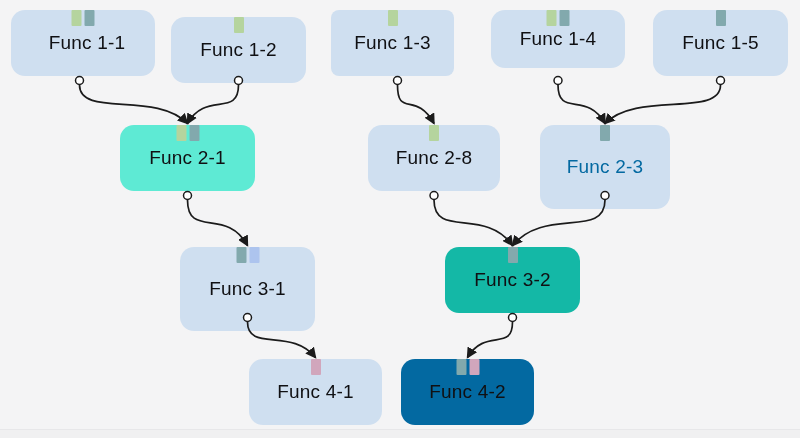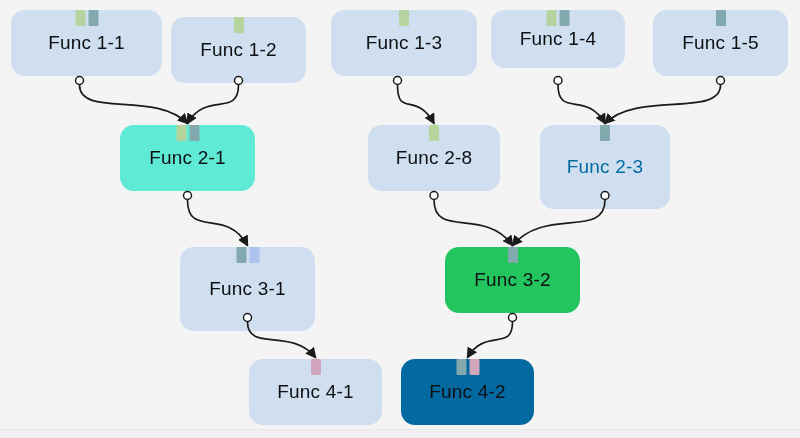--- a/index.html
+++ b/index.html
@@ -41,34 +41,34 @@
     height: 8px;
     border-top: 1px solid #e7e7e9;
     z-index: 3;
   }
 </style>
 </head>
 <body>
 
 <div class="canvas" style="width: 800px; height: 438px; background: rgb(244, 244, 245);">
   <div class="nodes-layer">
-      <div class="node" style="left: 11px; top: 10px; width: 151px; height: 66px; background: rgb(207, 223, 240); color: rgb(16, 16, 19);">
+      <div class="node" style="left: 11px; top: 10px; width: 136px; height: 66px; background: rgb(207, 223, 240); color: rgb(16, 16, 19); padding-left: 8px;">
         <div class="badges">
           <span class="badge" style="background: rgb(181, 212, 158);"></span>
           <span class="badge" style="background: rgb(130, 169, 173);"></span>
         </div>
         <div class="label">Func 1-1</div>
       </div>
       <div class="node" style="left: 171px; top: 17px; width: 135px; height: 66px; background: rgb(207, 223, 240); color: rgb(16, 16, 19);">
         <div class="badges">
           <span class="badge" style="background: rgb(181, 212, 158);"></span>
         </div>
         <div class="label">Func 1-2</div>
       </div>
-      <div class="node" style="left: 331px; top: 10px; width: 146px; height: 66px; background: rgb(207, 223, 240); color: rgb(16, 16, 19);">
+      <div class="node" style="left: 331px; top: 10px; width: 123px; height: 66px; background: rgb(207, 223, 240); color: rgb(16, 16, 19); border-radius: 8px;">
         <div class="badges">
           <span class="badge" style="background: rgb(181, 212, 158);"></span>
         </div>
         <div class="label">Func 1-3</div>
       </div>
       <div class="node" style="left: 491px; top: 10px; width: 134px; height: 58px; background: rgb(207, 223, 240); color: rgb(16, 16, 19);">
         <div class="badges">
           <span class="badge" style="background: rgb(181, 212, 158);"></span>
           <span class="badge" style="background: rgb(130, 169, 173);"></span>
         </div>
@@ -99,21 +99,21 @@
         </div>
         <div class="label">Func 2-3</div>
       </div>
       <div class="node" style="left: 180px; top: 247px; width: 135px; height: 84px; background: rgb(207, 223, 240); color: rgb(16, 16, 19); justify-content: center;">
         <div class="badges">
           <span class="badge" style="background: rgb(130, 169, 173);"></span>
           <span class="badge" style="background: rgb(173, 196, 238);"></span>
         </div>
         <div class="label">Func 3-1</div>
       </div>
-      <div class="node" style="left: 445px; top: 247px; width: 135px; height: 66px; background: #22c55e; color: rgb(16, 16, 19);">
+      <div class="node" style="left: 445px; top: 247px; width: 135px; height: 66px; background: #14b8a6; color: rgb(16, 16, 19);">
         <div class="badges">
           <span class="badge" style="background: rgb(130, 169, 173);"></span>
         </div>
         <div class="label">Func 3-2</div>
       </div>
       <div class="node" style="left: 249px; top: 359px; width: 133px; height: 66px; background: rgb(207, 223, 240); color: rgb(16, 16, 19);">
         <div class="badges">
           <span class="badge" style="background: rgb(209, 166, 188);"></span>
         </div>
         <div class="label">Func 4-1</div>

